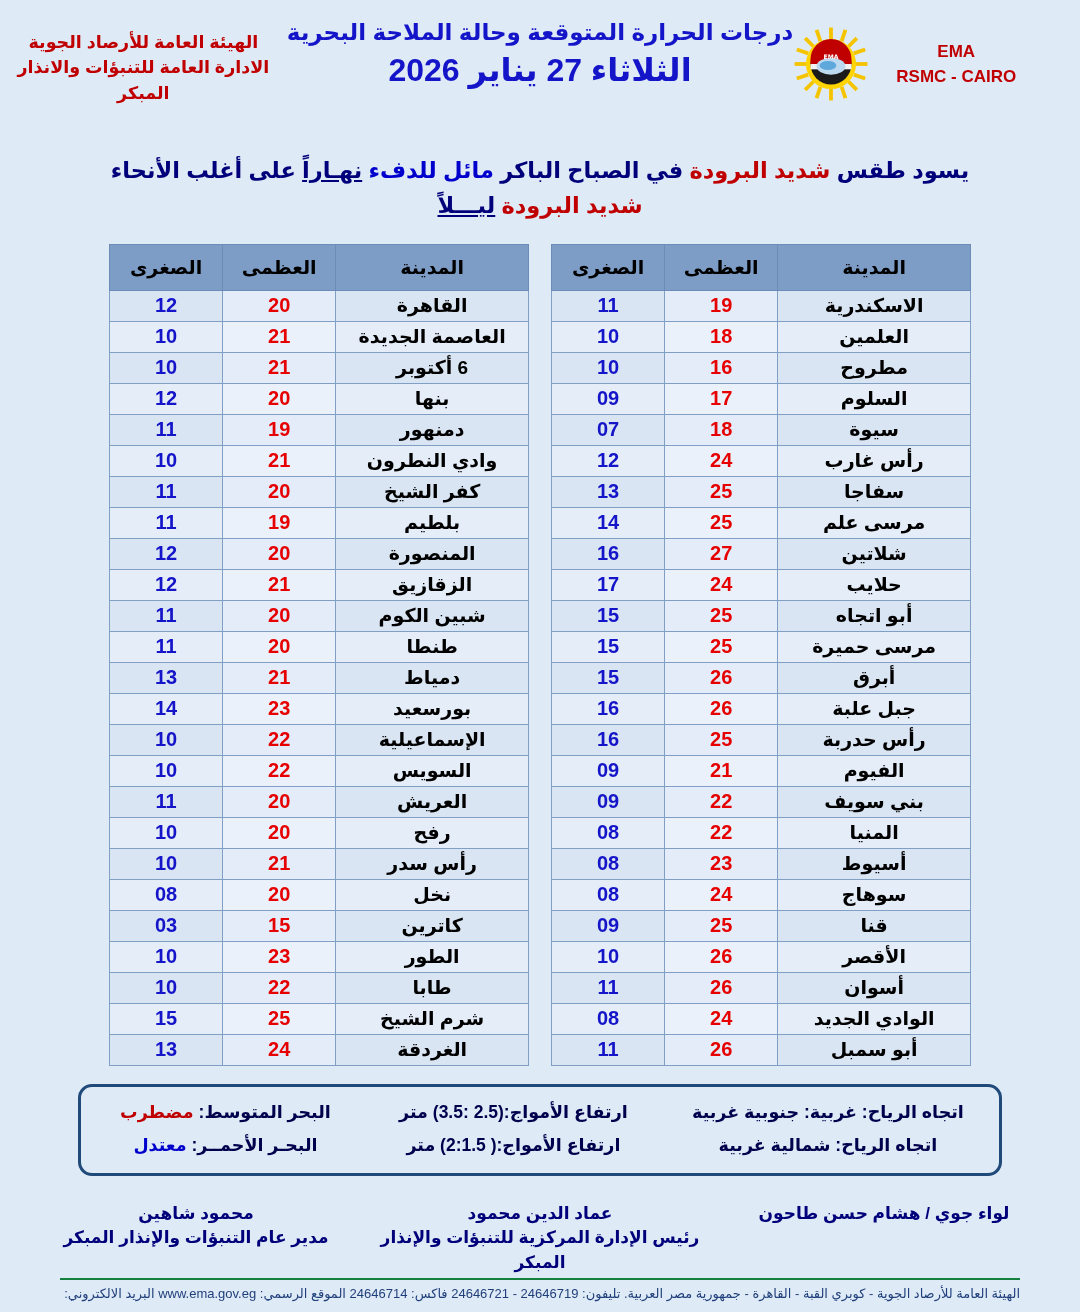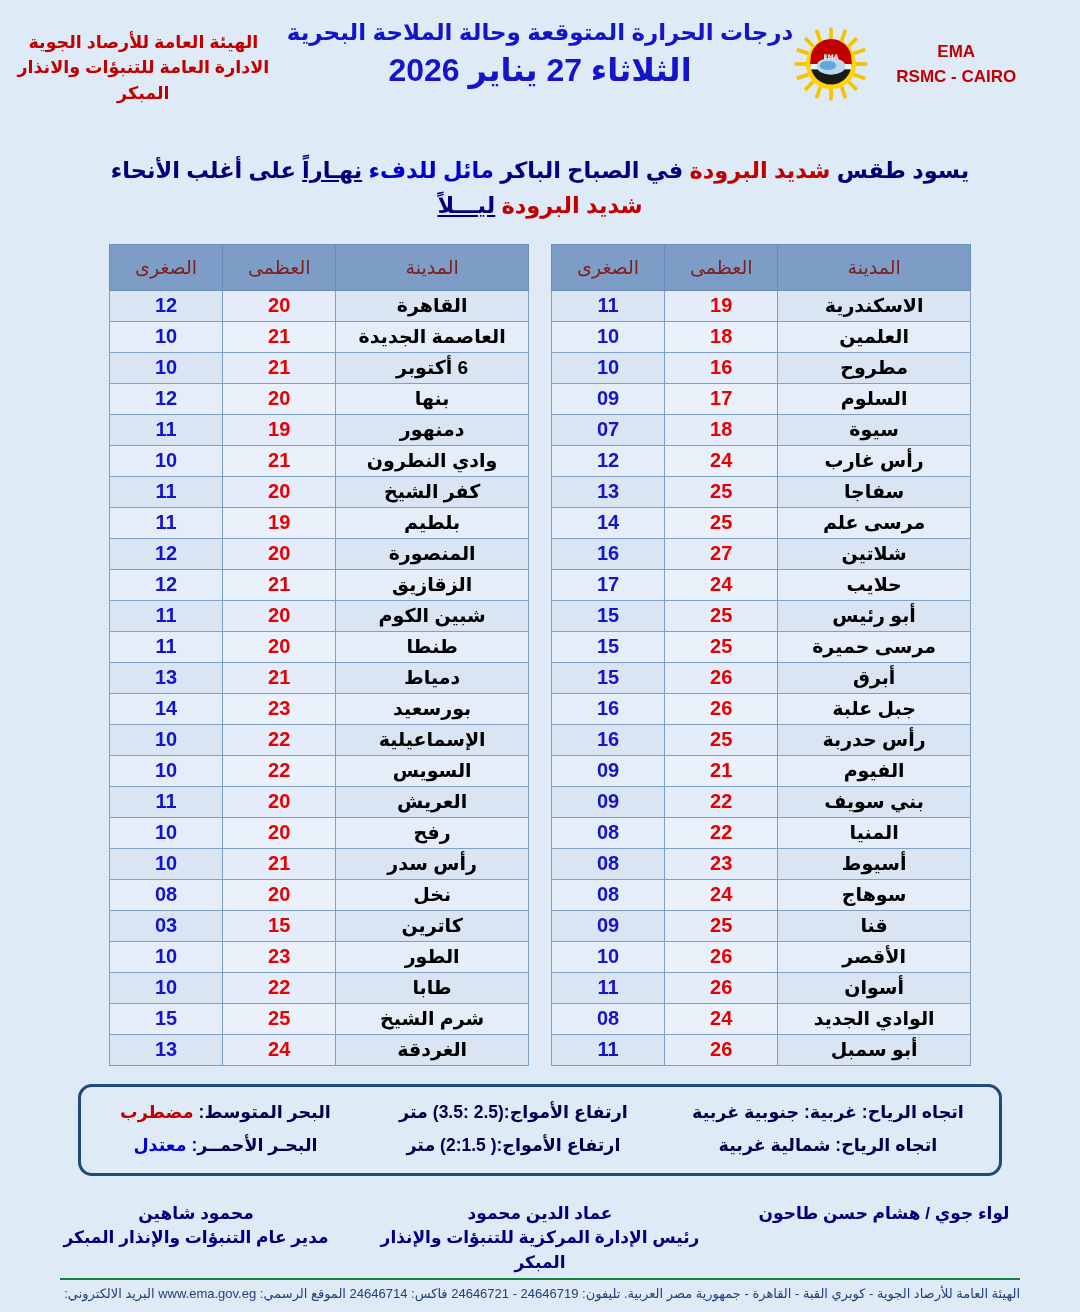--- a/index.html
+++ b/index.html
@@ -116,23 +116,23 @@
   table.wx th, table.wx td {
     border: 1px solid #7f9fc4;
     height: 31px;
     padding: 0 6px;
     text-align: center;
     vertical-align: middle;
     box-sizing: border-box;
   }
   table.wx thead th {
     background: #7d9dc6;
-    color: #7f1d1d;
+    color: #000000;
     font-size: 19px;
-    font-weight: normal;
+    font-weight: bold;
     height: 46px;
     border-color: #6b8cb8;
   }
   table.wx col.c-city  { width: 46%; }
   table.wx col.c-max   { width: 27%; }
   table.wx col.c-min   { width: 27%; }
   td.city {
     background: #dae5f3;
     color: #000000;
     font-size: 19px;
@@ -481,21 +481,21 @@
             <td class="city">شلاتين</td>
             <td class="max">27</td>
             <td class="min">16</td>
           </tr>
           <tr class="alt">
             <td class="city">حلايب</td>
             <td class="max">24</td>
             <td class="min">17</td>
           </tr>
           <tr>
-            <td class="city">أبو رئيس</td>
+            <td class="city">أبو اتجاه</td>
             <td class="max">25</td>
             <td class="min">15</td>
           </tr>
           <tr class="alt">
             <td class="city">مرسى حميرة</td>
             <td class="max">25</td>
             <td class="min">15</td>
           </tr>
           <tr>
             <td class="city">أبرق</td>

